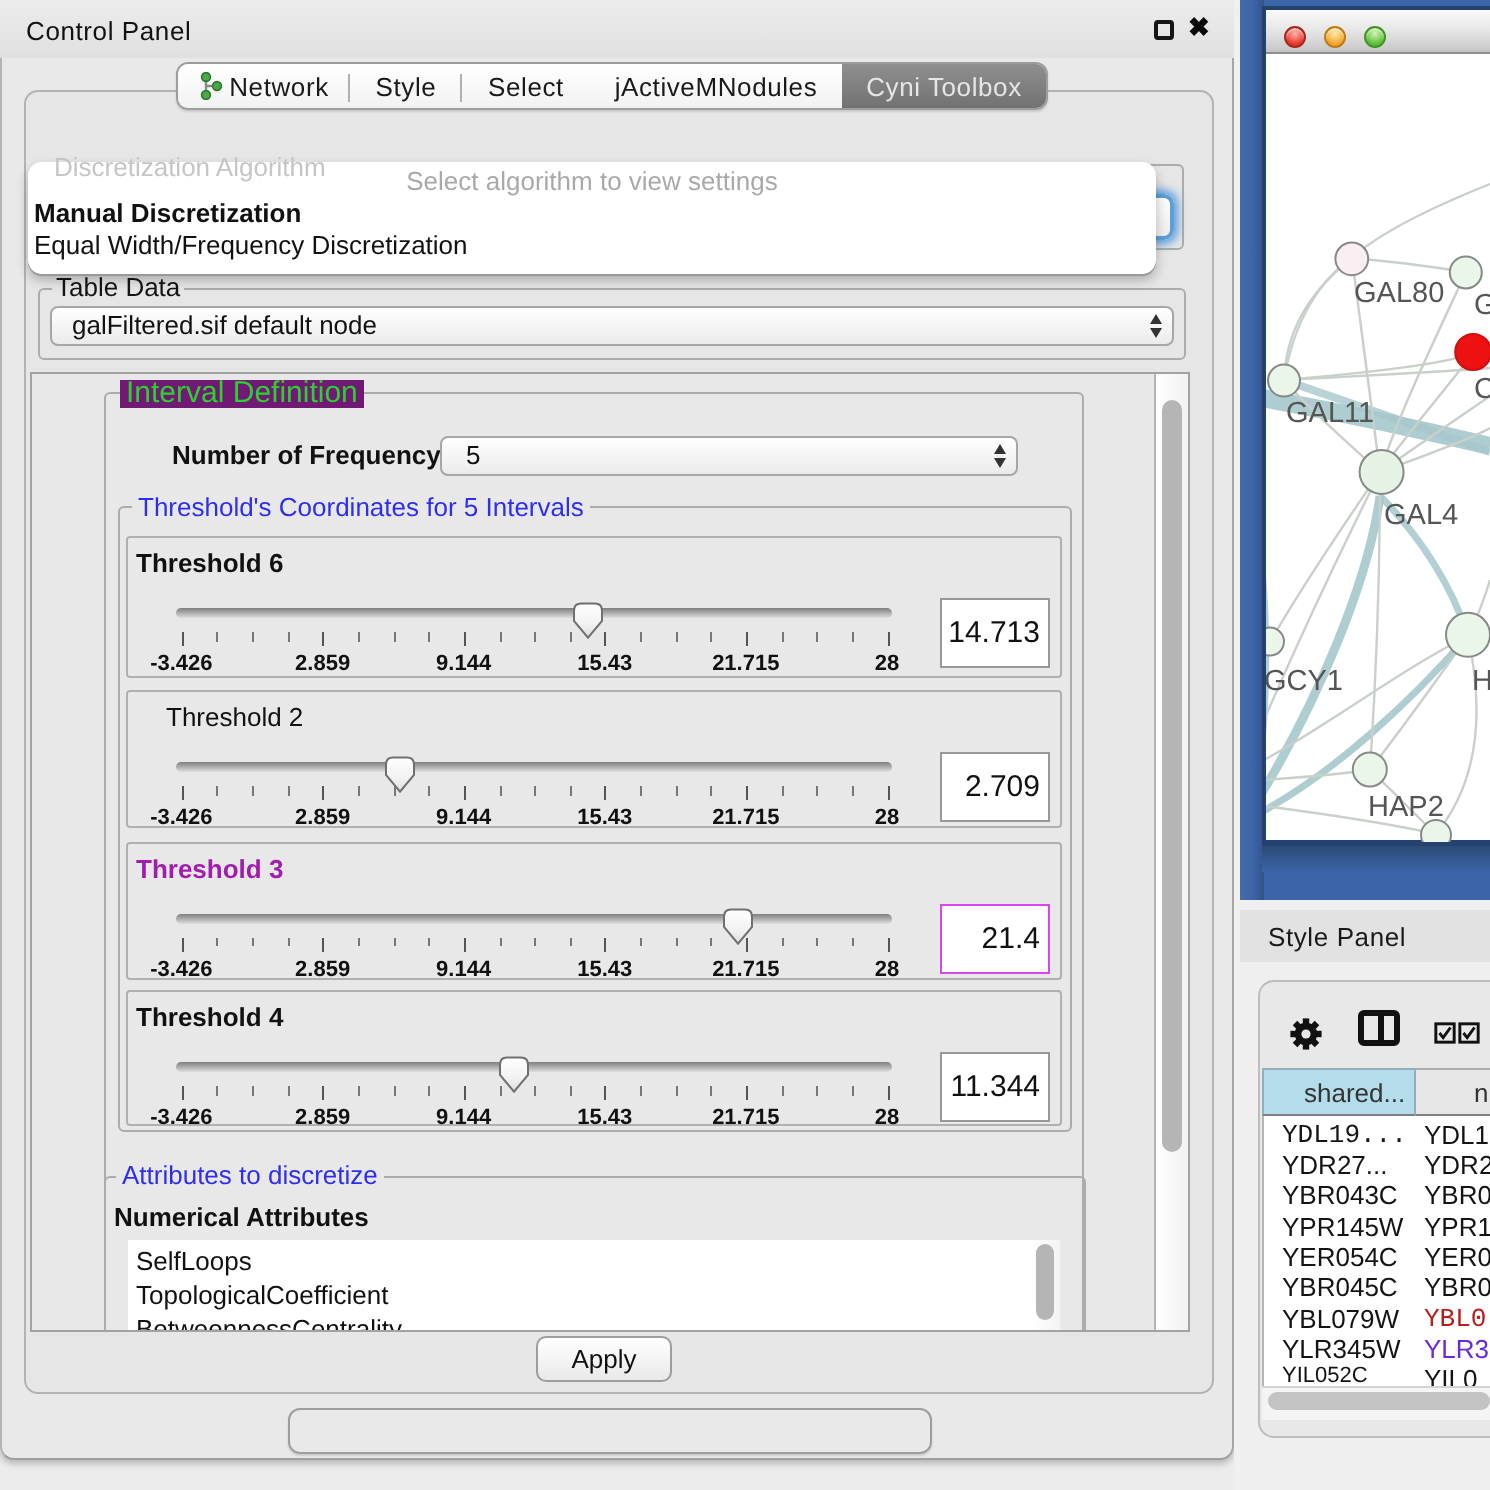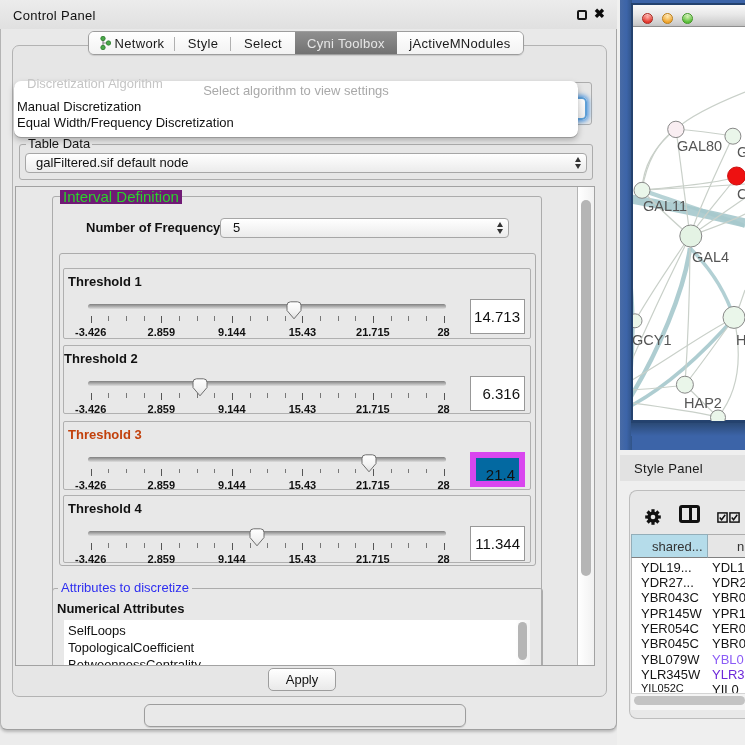--- a/index.html
+++ b/index.html
@@ -22,22 +22,22 @@
 <div style="left:12px;top:45px;width:595px;height:652px;background:#e6e6e6;border:1px solid #b3b3b3;border-radius:7px;"></div>
 <div style="left:88px;top:31px;width:436px;height:24px;border:1px solid #9d9d9d;border-radius:6px;box-shadow:0 1px 1px rgba(0,0,0,0.12);overflow:hidden;">
     <div class="seg" style="position:relative;width:86px;"><span style="display:inline-block;vertical-align:-2px;margin-right:4px;"><svg width="11" height="14" viewBox="0 0 11 14">
           <path d="M3 3 V11 M3 7 H8" stroke="#8a8a8a" stroke-width="1.2" fill="none"></path>
           <circle cx="3" cy="2.5" r="2.2" fill="#4aa84a" stroke="#2c7a2c" stroke-width="0.8"></circle>
           <circle cx="3" cy="11.5" r="2.2" fill="#4aa84a" stroke="#2c7a2c" stroke-width="0.8"></circle>
           <circle cx="8.5" cy="7" r="2.2" fill="#4aa84a" stroke="#2c7a2c" stroke-width="0.8"></circle>
         </svg></span>Network<div class="sep" style="position:absolute;"></div></div>
     <div class="seg" style="position:relative;width:56px;">Style<div class="sep" style="position:absolute;"></div></div>
     <div class="seg" style="position:relative;width:64px;">Select</div>
+    <div class="seg" style="position:relative;width:126px;">jActiveMNodules</div>
     <div class="seg segd" style="position:relative;width:102px;">Cyni Toolbox</div>
-    <div class="seg" style="position:relative;width:126px;">jActiveMNodules</div>
   </div>
 <div class="grp" style="left:20px;top:82px;width:572px;height:43px;"></div>
 <div style="left:25px;top:97px;width:562px;height:23px;border-radius:5px;box-shadow:0 0 4px 2px rgba(85,155,225,0.95), inset 0 0 0 2px #5e9fd6;background:linear-gradient(#ffffff,#ececec);"></div>
 <div style="left:572px;top:102px;">
     <div class="arrup" style="position:relative;"></div>
     <div class="arrdn" style="position:relative;margin-top:2px;"></div>
   </div>
 <div class="grp" style="left:19px;top:144px;width:574px;height:36px;"></div>
 <div class="gt" style="left:26px;top:137px;background:#e6e6e6;color:#151515;">Table Data</div>
 <div class="combo" style="left:25px;top:153px;width:562px;height:20px;line-height:18px;padding-left:10px;">galFiltered.sif default node</div>
@@ -48,22 +48,23 @@
 <div style="left:15px;top:186px;width:580px;height:480px;border:1px solid #a2a2a2;background:#e8e8e8;overflow:hidden;">
     <div style="left:36px;top:9px;width:490px;height:500px;border:1px solid #acacac;border-radius:3px;"></div>
     <div style="left:44px;top:3px;background:#701a75;font-size:15px;height:14px;line-height:14px;padding:0 3px;color:#2bd22b;">Interval Definition</div>
     <div style="left:70px;top:33px;font-size:13px;font-weight:bold;color:#111;">Number of Frequency</div>
     <div style="left:204px;top:31px;width:289px;height:20px;line-height:18px;padding-left:12px;background:linear-gradient(#ffffff,#ebebeb);border:1px solid #a6a6a6;border-radius:4px;font-size:13px;color:#111;">5</div>
     <div style="left:481px;top:35px;">
       <div class="arrup" style="position:relative;"></div>
       <div class="arrdn" style="position:relative;margin-top:2px;"></div>
     </div>
     <div style="left:43px;top:66px;width:477px;height:313px;border:1px solid #acacac;border-radius:3px;"></div>
+    <div style="left:50px;top:60px;background:#e8e8e8;font-size:13px;height:14px;line-height:14px;padding:0 3px;color:#2e2ef0;">Threshold's Coordinates for 5 Intervals</div>
     <div style="left:47px;top:81.0px;width:468px;height:71px;border:1px solid #b0b0b0;border-radius:2px;"></div>
-    <div style="left:52px;top:87.0px;font-size:13px;font-weight:bold;color:#111;">Threshold 1</div>
+    <div style="left:52px;top:87.0px;font-size:13px;font-weight:bold;color:#111;">Threshold 6</div>
     <div style="left:72px;top:117.0px;width:358px;height:5px;border-radius:3px;background:linear-gradient(#7f7f7f,#dedede);"></div>
     <div style="left:74.7px;top:129.0px;width:1px;height:7px;background:#555;"></div>
     <div style="left:92.3px;top:129.0px;width:1px;height:4.5px;background:#777;"></div>
     <div style="left:110.0px;top:129.0px;width:1px;height:4.5px;background:#777;"></div>
     <div style="left:127.6px;top:129.0px;width:1px;height:4.5px;background:#777;"></div>
     <div style="left:145.3px;top:129.0px;width:1px;height:7px;background:#555;"></div>
     <div style="left:162.9px;top:129.0px;width:1px;height:4.5px;background:#777;"></div>
     <div style="left:180.5px;top:129.0px;width:1px;height:4.5px;background:#777;"></div>
     <div style="left:198.2px;top:129.0px;width:1px;height:4.5px;background:#777;"></div>
     <div style="left:215.8px;top:129.0px;width:1px;height:7px;background:#555;"></div>
@@ -90,21 +91,21 @@
           <linearGradient id="thg268" x1="0" y1="0" x2="0" y2="1">
             <stop offset="0" stop-color="#ffffff"></stop>
             <stop offset="0.6" stop-color="#f2f2f2"></stop>
             <stop offset="1" stop-color="#dedede"></stop>
           </linearGradient>
         </defs>
         <path d="M1,4.5 Q1,0.8 4.5,0.8 L11.5,0.8 Q15,0.8 15,4.5 L15,9.5 L8,17.8 L1,9.5 Z" fill="url(#thg268)" stroke="#6f6f6f" stroke-width="1"></path>
       </svg></div>
     <div style="left:454px;top:112.0px;width:55px;height:35px;line-height:33px;background:#fff;border:1px solid #989898;font-size:15px;color:#111;text-align:right;padding-right:4px;">14.713</div>
     <div style="left:47px;top:158.0px;width:468px;height:69px;border:1px solid #b0b0b0;border-radius:2px;"></div>
-    <div style="left:48px;top:164.0px;font-size:13px;font-weight:bold;color:#111;">Threshold 2</div>
+    <div style="left:67px;top:164.0px;font-size:13px;font-weight:normal;color:#111;">Threshold 2</div>
     <div style="left:72px;top:194.0px;width:358px;height:5px;border-radius:3px;background:linear-gradient(#7f7f7f,#dedede);"></div>
     <div style="left:74.7px;top:206.0px;width:1px;height:7px;background:#555;"></div>
     <div style="left:92.3px;top:206.0px;width:1px;height:4.5px;background:#777;"></div>
     <div style="left:110.0px;top:206.0px;width:1px;height:4.5px;background:#777;"></div>
     <div style="left:127.6px;top:206.0px;width:1px;height:4.5px;background:#777;"></div>
     <div style="left:145.3px;top:206.0px;width:1px;height:7px;background:#555;"></div>
     <div style="left:162.9px;top:206.0px;width:1px;height:4.5px;background:#777;"></div>
     <div style="left:180.5px;top:206.0px;width:1px;height:4.5px;background:#777;"></div>
     <div style="left:198.2px;top:206.0px;width:1px;height:4.5px;background:#777;"></div>
     <div style="left:215.8px;top:206.0px;width:1px;height:7px;background:#555;"></div>
@@ -129,23 +130,23 @@
     <div style="left:176.1px;top:191.0px;width:16px;height:19px;"><svg width="16" height="19" viewBox="0 0 16 19">
         <defs>
           <linearGradient id="thg345" x1="0" y1="0" x2="0" y2="1">
             <stop offset="0" stop-color="#ffffff"></stop>
             <stop offset="0.6" stop-color="#f2f2f2"></stop>
             <stop offset="1" stop-color="#dedede"></stop>
           </linearGradient>
         </defs>
         <path d="M1,4.5 Q1,0.8 4.5,0.8 L11.5,0.8 Q15,0.8 15,4.5 L15,9.5 L8,17.8 L1,9.5 Z" fill="url(#thg345)" stroke="#6f6f6f" stroke-width="1"></path>
       </svg></div>
-    <div style="left:454px;top:189.0px;width:55px;height:35px;line-height:33px;background:#fff;border:1px solid #989898;font-size:15px;color:#111;text-align:right;padding-right:4px;">6.316</div>
+    <div style="left:454px;top:189.0px;width:55px;height:35px;line-height:33px;background:#fff;border:1px solid #989898;font-size:15px;color:#111;text-align:right;padding-right:4px;">2.709</div>
     <div style="left:47px;top:233.5px;width:468px;height:69px;border:1px solid #b0b0b0;border-radius:2px;"></div>
-    <div style="left:52px;top:239.5px;font-size:13px;font-weight:bold;color:#c2410c;">Threshold 3</div>
+    <div style="left:52px;top:239.5px;font-size:13px;font-weight:bold;color:#a21caf;">Threshold 3</div>
     <div style="left:72px;top:269.5px;width:358px;height:5px;border-radius:3px;background:linear-gradient(#7f7f7f,#dedede);"></div>
     <div style="left:74.7px;top:281.5px;width:1px;height:7px;background:#555;"></div>
     <div style="left:92.3px;top:281.5px;width:1px;height:4.5px;background:#777;"></div>
     <div style="left:110.0px;top:281.5px;width:1px;height:4.5px;background:#777;"></div>
     <div style="left:127.6px;top:281.5px;width:1px;height:4.5px;background:#777;"></div>
     <div style="left:145.3px;top:281.5px;width:1px;height:7px;background:#555;"></div>
     <div style="left:162.9px;top:281.5px;width:1px;height:4.5px;background:#777;"></div>
     <div style="left:180.5px;top:281.5px;width:1px;height:4.5px;background:#777;"></div>
     <div style="left:198.2px;top:281.5px;width:1px;height:4.5px;background:#777;"></div>
     <div style="left:215.8px;top:281.5px;width:1px;height:7px;background:#555;"></div>
@@ -170,21 +171,21 @@
     <div style="left:345.4px;top:266.5px;width:16px;height:19px;"><svg width="16" height="19" viewBox="0 0 16 19">
         <defs>
           <linearGradient id="thg420" x1="0" y1="0" x2="0" y2="1">
             <stop offset="0" stop-color="#ffffff"></stop>
             <stop offset="0.6" stop-color="#f2f2f2"></stop>
             <stop offset="1" stop-color="#dedede"></stop>
           </linearGradient>
         </defs>
         <path d="M1,4.5 Q1,0.8 4.5,0.8 L11.5,0.8 Q15,0.8 15,4.5 L15,9.5 L8,17.8 L1,9.5 Z" fill="url(#thg420)" stroke="#6f6f6f" stroke-width="1"></path>
       </svg></div>
-    <div style="left:454px;top:264.5px;width:55px;height:35px;line-height:33px;background:#0369a1;border:6px solid #d946ef;font-size:15px;color:#111;text-align:right;padding-right:4px;">21.4</div>
+    <div style="left:454px;top:264.5px;width:55px;height:35px;line-height:33px;background:#ffffff;border:1px solid #d946ef;font-size:15px;color:#111;text-align:right;padding-right:4px;">21.4</div>
     <div style="left:47px;top:308.0px;width:468px;height:68px;border:1px solid #b0b0b0;border-radius:2px;"></div>
     <div style="left:52px;top:314.0px;font-size:13px;font-weight:bold;color:#111;">Threshold 4</div>
     <div style="left:72px;top:344.0px;width:358px;height:5px;border-radius:3px;background:linear-gradient(#7f7f7f,#dedede);"></div>
     <div style="left:74.7px;top:356.0px;width:1px;height:7px;background:#555;"></div>
     <div style="left:92.3px;top:356.0px;width:1px;height:4.5px;background:#777;"></div>
     <div style="left:110.0px;top:356.0px;width:1px;height:4.5px;background:#777;"></div>
     <div style="left:127.6px;top:356.0px;width:1px;height:4.5px;background:#777;"></div>
     <div style="left:145.3px;top:356.0px;width:1px;height:7px;background:#555;"></div>
     <div style="left:162.9px;top:356.0px;width:1px;height:4.5px;background:#777;"></div>
     <div style="left:180.5px;top:356.0px;width:1px;height:4.5px;background:#777;"></div>
@@ -230,21 +231,21 @@
     <div style="left:502px;top:435px;width:9px;height:38px;background:#b5b5b5;border-radius:4.5px;"></div>
   </div>
 <div style="left:577px;top:187px;width:17px;height:478px;background:linear-gradient(90deg,#ffffff,#f1f1f1);border-left:1px solid #b4b4b4;"></div>
 <div style="left:581px;top:200px;width:10px;height:376px;background:#b5b5b5;border-radius:5px;"></div>
 <div style="left:268px;top:668px;width:68px;height:23px;background:linear-gradient(#ffffff,#e9e9e9);border:1px solid #9d9d9d;border-radius:5px;font-size:13px;color:#111;text-align:center;line-height:21px;">Apply</div>
 <div style="left:144px;top:704px;width:322px;height:23px;border:1px solid #9d9d9d;border-radius:6px;box-shadow:0 1px 1px rgba(0,0,0,0.12);overflow:hidden;">
   </div>
 <div style="left:14px;top:81px;width:564px;height:56px;background:#fff;border-radius:7px;box-shadow:0 1px 0 rgba(150,150,150,0.9), 0 3px 6px rgba(0,0,0,0.26);"></div>
 <div style="left:27px;top:76px;font-size:13px;color:#c5c5c5;">Discretization Algorithm</div>
 <div style="left:14px;top:83px;width:564px;text-align:center;font-size:13px;color:#a9a9a9;">Select algorithm to view settings</div>
-<div style="left:17px;top:99px;font-size:13px;font-weight:normal;color:#111;">Manual Discretization</div>
+<div style="left:17px;top:99px;font-size:13px;font-weight:bold;color:#111;">Manual Discretization</div>
 <div style="left:17px;top:115px;font-size:13px;color:#111;">Equal Width/Frequency Discretization</div>
 <div style="left:617px;top:0;width:3.5px;height:745px;background:#f0f0ef;"></div>
 <div style="left:620px;top:0;width:125px;height:450px;background:#3c64a8;"></div>
 <div style="left:620px;top:0;width:12px;height:450px;background:linear-gradient(90deg,#486ba6,#3c64a8 55%,#315488);"></div>
 <div style="left:631px;top:423px;width:114px;height:13px;background:linear-gradient(#2b4a76,#3c64a8);"></div>
 <div style="left:631px;top:3px;width:114px;height:419px;border:2px solid #24426e;border-right:none;background:#fff;overflow:hidden;"></div>
 <div style="left:633px;top:5px;width:112px;height:22px;background:linear-gradient(#f9f9f9 0%,#e8e8e8 45%,#cdcdcd 90%,#c2c2c2 100%);border-bottom:1px solid #8f8f8f;"></div>
 <div style="left:641.5px;top:13px;width:11px;height:11px;border-radius:50%;background:radial-gradient(circle at 50% 30%, #ffb3ad 0%, #e4362c 70%);border:1px solid #a8261e;box-shadow:inset 0 1px 1px rgba(255,255,255,0.6);"></div>
 <div style="left:661.5px;top:13px;width:11px;height:11px;border-radius:50%;background:radial-gradient(circle at 50% 30%, #ffe9b0 0%, #f0a32a 70%);border:1px solid #bb7d14;box-shadow:inset 0 1px 1px rgba(255,255,255,0.6);"></div>
 <div style="left:681.5px;top:13px;width:11px;height:11px;border-radius:50%;background:radial-gradient(circle at 50% 30%, #d6f2b4 0%, #58bf38 70%);border:1px solid #3f9423;box-shadow:inset 0 1px 1px rgba(255,255,255,0.6);"></div>
@@ -276,34 +277,34 @@
       <rect x="1" y="1" width="10" height="10" fill="none" stroke="#111" stroke-width="1.6"></rect>
       <path d="M3,6 L5,8.5 L9,3" stroke="#111" stroke-width="1.6" fill="none"></path>
     </svg></div>
 <div style="left:729px;top:509px;width:11px;height:11px;"><svg width="11" height="11" viewBox="0 0 12 12">
       <rect x="1" y="1" width="10" height="10" fill="none" stroke="#111" stroke-width="1.6"></rect>
       <path d="M3,6 L5,8.5 L9,3" stroke="#111" stroke-width="1.6" fill="none"></path>
     </svg></div>
 <div style="left:631px;top:534px;width:114px;height:176px;background:#fff;border-left:1px solid #b5b5b5;"></div>
 <div style="left:631px;top:534px;width:77px;height:24px;background:#b5dcea;border:1px solid #93aeb9;border-bottom:1px solid #808080;font-size:13px;color:#333;line-height:23px;padding-left:20px;">shared...</div>
 <div style="left:708px;top:534px;width:37px;height:24px;background:#e6e6e6;border-top:1px solid #adadad;border-bottom:1px solid #808080;font-size:13px;color:#333;padding-left:29px;line-height:23px;">n</div>
-<div style="left:641px;top:560px;font-size:13px;color:#141414;white-space:nowrap;">YDL19...</div>
+<div style="left:641px;top:560px;font-size:13px;color:#141414;white-space:nowrap;font-family:Liberation Mono, monospace;">YDL19...</div>
 <div style="left:712px;top:560px;font-size:13px;color:#141414;white-space:nowrap;">YDL1</div>
 <div style="left:641px;top:575px;font-size:13px;color:#141414;white-space:nowrap;">YDR27...</div>
 <div style="left:712px;top:575px;font-size:13px;color:#141414;white-space:nowrap;">YDR2</div>
 <div style="left:641px;top:590px;font-size:13px;color:#141414;white-space:nowrap;">YBR043C</div>
 <div style="left:712px;top:590px;font-size:13px;color:#141414;white-space:nowrap;">YBR0</div>
 <div style="left:641px;top:606px;font-size:13px;color:#141414;white-space:nowrap;">YPR145W</div>
 <div style="left:712px;top:606px;font-size:13px;color:#141414;white-space:nowrap;">YPR1</div>
 <div style="left:641px;top:621px;font-size:13px;color:#141414;white-space:nowrap;">YER054C</div>
 <div style="left:712px;top:621px;font-size:13px;color:#141414;white-space:nowrap;">YER0</div>
 <div style="left:641px;top:636px;font-size:13px;color:#141414;white-space:nowrap;">YBR045C</div>
 <div style="left:712px;top:636px;font-size:13px;color:#141414;white-space:nowrap;">YBR0</div>
 <div style="left:641px;top:652px;font-size:13px;color:#141414;white-space:nowrap;">YBL079W</div>
-<div style="left:712px;top:652px;font-size:13px;color:#8b5cf6;white-space:nowrap;">YBL0</div>
+<div style="left:712px;top:652px;font-size:13px;color:#b91c1c;white-space:nowrap;font-family:Liberation Mono, monospace;">YBL0</div>
 <div style="left:641px;top:667px;font-size:13px;color:#141414;white-space:nowrap;">YLR345W</div>
 <div style="left:712px;top:667px;font-size:13px;color:#6d28d9;white-space:nowrap;">YLR3</div>
 <div style="left:641px;top:682px;font-size:11px;color:#141414;white-space:nowrap;">YIL052C</div>
 <div style="left:712px;top:682px;font-size:13px;color:#141414;white-space:nowrap;">YIL0</div>
 <div style="left:631px;top:693px;width:114px;height:17px;background:#f4f4f4;border-top:1px solid #d4d4d4;"></div>
 <div style="left:634px;top:696px;width:111px;height:9px;background:#c3c3c3;border-radius:4.5px;"></div>
 <svg width="112" height="394" viewBox="633 27 112 394" style="position:absolute;left:633px;top:27px;">
     <path d="M631,199 C680,208 720,217 745,223" stroke="#a5c8cc" stroke-width="9" fill="none" opacity="0.9"></path>
     <path d="M642,190 C670,200 710,213 745,226" stroke="#a5c8cc" stroke-width="4" fill="none" opacity="0.8"></path>
     <path d="M690,248 C684,292 658,352 630,398" stroke="#a5c8cc" stroke-width="4.5" fill="none" opacity="0.9"></path>

